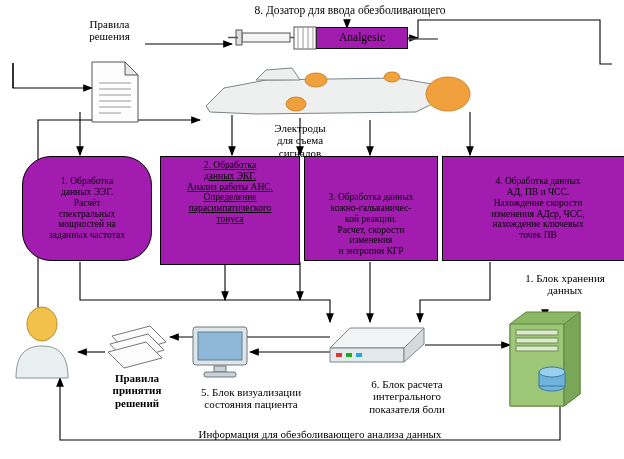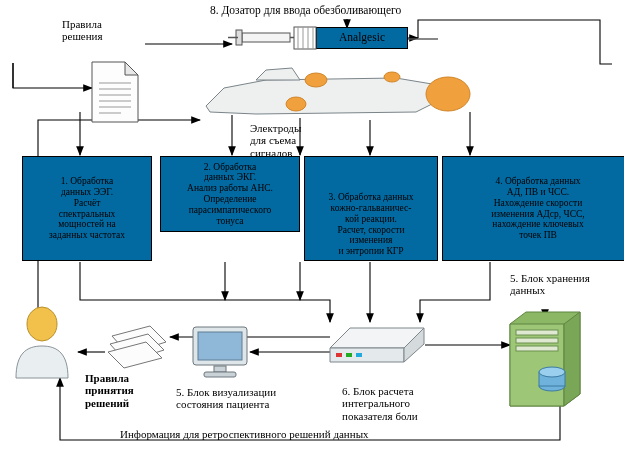--- a/index.html
+++ b/index.html
@@ -5,25 +5,25 @@
   html,body{margin:0;padding:0;}
   body{
     width:624px;height:459px;
     background:#ffffff;
     font-family:"Liberation Serif", serif;
     color:#000;
     position:relative;
     overflow:hidden;
   }
   #canvas{position:absolute;left:0;top:0;width:624px;height:459px;}
-  .lbl{position:absolute;text-align:left;line-height:1.12;}
+  .lbl{position:absolute;text-align:center;line-height:1.12;}
   .box{
     position:absolute;
     border:1px solid #000;
-    background:#0369a1;
+    background:#a21caf;
     text-align:center;
     line-height:1.14;
     box-sizing:border-box;
     padding:3px 3px;
   }
   .tiny{font-size:9.5px;}
   .s11{font-size:11px;}
   .s12{font-size:11.5px;}
   svg{position:absolute;left:0;top:0;overflow:visible;}
 </style>
@@ -127,49 +127,49 @@
     <ellipse cx="120" cy="22" rx="11" ry="7" fill="#f0a03c" stroke="#d0862a"></ellipse>
     <ellipse cx="100" cy="46" rx="10" ry="7" fill="#f0a03c" stroke="#d0862a"></ellipse>
     <ellipse cx="196" cy="19" rx="8" ry="5" fill="#f0a03c" stroke="#d0862a"></ellipse>
   </svg>
 </div>
 
 <div class="lbl s11" style="left:250px;top:122px;width:100px;white-space:pre-line;">Электроды
 для съема
 сигналов</div>
 
-<div class="box tiny" style="left:22px;top:156px;width:130px;height:105px;white-space:pre-line;display:flex;align-items:center;justify-content:center;"><span>1. Обработка
+<div class="box tiny" style="left:22px;top:156px;width:130px;height:105px;white-space:pre-line;display:flex;align-items:center;justify-content:center;border-radius:29px;"><span>1. Обработка
 данных ЭЭГ.
 Расчёт
 спектральных
 мощностей на
 заданных частотах</span></div>
 
-<div class="box tiny" style="left:160px;top:156px;width:140px;height:76px;white-space:pre-line;display:flex;align-items:center;justify-content:center;"><span>2. Обработка
+<div class="box tiny" style="left:160px;top:156px;width:140px;height:109px;white-space:pre-line;display:flex;justify-content:center;text-decoration:underline;"><span>2. Обработка
 данных ЭКГ.
 Анализ работы АНС.
 Определение
 парасимпатического
 тонуса</span></div>
 
 <div class="box tiny" style="left:304px;top:156px;width:134px;height:105px;white-space:pre-line;display:flex;align-items:flex-end;justify-content:center;"><span>3. Обработка данных
 кожно-гальваничес-
 кой реакции.
 Расчет, скорости
 изменения
 и энтропии КГР</span></div>
 
 <div class="box tiny" style="left:442px;top:156px;width:192px;height:105px;white-space:pre-line;display:flex;align-items:center;justify-content:center;"><span>4. Обработка данных
 АД, ПВ и ЧСС.
 Нахождение скорости
 изменения АДср, ЧСС,
 нахождение ключевых
 точек ПВ</span></div>
 
-<div class="lbl s11" style="left:510px;top:272px;width:110px;white-space:pre-line;">5. Блок хранения
+<div class="lbl s11" style="left:510px;top:272px;width:110px;white-space:pre-line;">1. Блок хранения
 данных</div>
 
 <div style="position:absolute;left:12px;top:306px;width:60px;height:72px;">
   <svg width="60" height="72">
     <ellipse cx="30" cy="18" rx="15" ry="17" fill="#f2c14b" stroke="#b8902c"></ellipse>
     <path d="M4,72 C4,48 14,40 30,40 C46,40 56,48 56,72 Z" fill="#e9eef0" stroke="#8a949a"></path>
   </svg>
 </div>
 
 <div style="position:absolute;left:106px;top:322px;width:62px;height:46px;">
@@ -197,31 +197,31 @@
 <div style="position:absolute;left:328px;top:318px;width:100px;height:48px;">
   <svg width="100" height="48">
     <polygon points="2,30 22,10 96,10 76,30" fill="#f2f4f5" stroke="#7d868b"></polygon>
     <polygon points="2,30 76,30 76,44 2,44" fill="#e4e9eb" stroke="#7d868b"></polygon>
     <polygon points="76,30 96,10 96,26 76,44" fill="#d5dbdd" stroke="#7d868b"></polygon>
     <rect x="8" y="35" width="6" height="4" fill="#d33"></rect>
     <rect x="18" y="35" width="6" height="4" fill="#2a2"></rect>
     <rect x="28" y="35" width="6" height="4" fill="#2ad"></rect>
   </svg>
 </div>
-<div class="lbl s11" style="left:342px;top:378px;width:130px;white-space:pre-line;margin-top:7px;">6. Блок расчета
+<div class="lbl s11" style="left:342px;top:378px;width:130px;white-space:pre-line;">6. Блок расчета
 интегрального
 показателя боли</div>
 
 <div style="position:absolute;left:508px;top:310px;width:74px;height:96px;">
   <svg width="74" height="96">
     <polygon points="2,14 18,2 72,2 72,84 56,96 2,96" fill="#8cb866" stroke="#5f8441"></polygon>
     <polygon points="2,14 56,14 56,96 2,96" fill="#9dc777" stroke="#5f8441"></polygon>
     <polygon points="56,14 72,2 72,84 56,96" fill="#7aa657" stroke="#5f8441"></polygon>
     <rect x="8" y="20" width="42" height="5" fill="#dfe9d2" stroke="#6c8f4e"></rect>
     <rect x="8" y="28" width="42" height="5" fill="#dfe9d2" stroke="#6c8f4e"></rect>
     <rect x="8" y="36" width="42" height="5" fill="#dfe9d2" stroke="#6c8f4e"></rect>
     <ellipse cx="44" cy="76" rx="13" ry="5" fill="#6fb3dc" stroke="#3c7ba3"></ellipse>
     <rect x="31" y="62" width="26" height="14" fill="#6fb3dc" stroke="#3c7ba3"></rect>
     <ellipse cx="44" cy="62" rx="13" ry="5" fill="#9ad0ee" stroke="#3c7ba3"></ellipse>
   </svg>
 </div>
 
-<div class="lbl s11" style="left:120px;top:428px;width:400px;">Информация для ретроспективного решений данных</div>
+<div class="lbl s11" style="left:120px;top:428px;width:400px;">Информация для обезболивающего анализа данных</div>
 
 </body></html>

